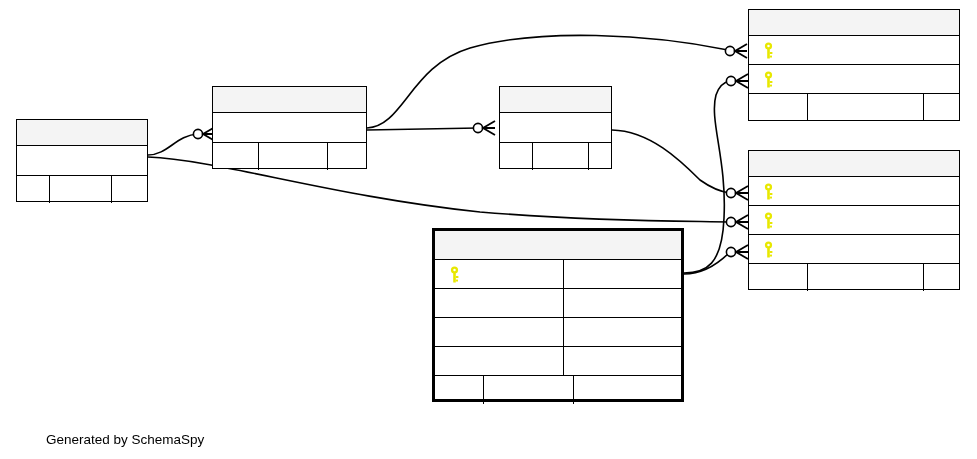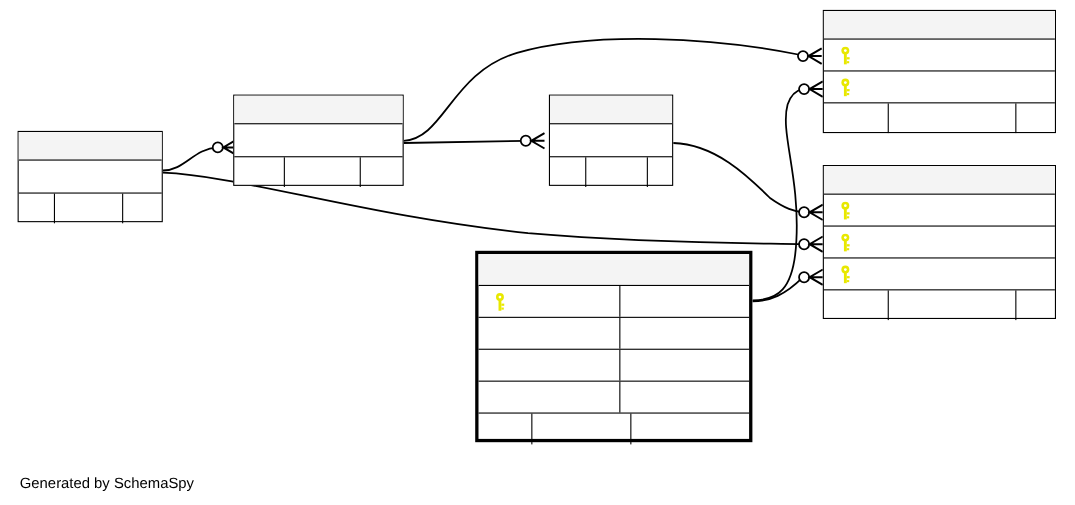--- a/index.html
+++ b/index.html
@@ -37,21 +37,21 @@
   .ellipsis-row span{font-size:13px;line-height:11px;color:#000;}
 
   .tfoot{display:flex;height:27px;box-sizing:border-box;}
   .fcell{display:flex;align-items:center;font-size:13px;color:#000;
          box-sizing:border-box;height:100%;white-space:nowrap;}
   .fcell.l{justify-content:flex-start;padding-left:5px;}
   .fcell.c{justify-content:center;}
   .fcell.r{justify-content:flex-end;padding-right:7px;}
   .fcell.sep{border-left:1px solid #000;}
 
-  .credit{position:absolute;font-size:13.5px;color:#000;white-space:nowrap;}
+  .credit{position:absolute;font-size:13.5px;color:#000;white-space:nowrap;margin-left:28px;}
 </style>
 </head>
 <body>
 
 <div id="canvas">
   <svg class="edges" viewBox="0 0 977 459" id="edge-layer">
       <g>
         <path d="M 148,155 C 168,155 176,135 198,134" fill="none" stroke="#000000" stroke-width="1.6"></path>
         <circle cx="198" cy="134" r="4.6" fill="#ffffff" stroke="#000000" stroke-width="1.6"></circle>
         <path d="M 215,127 L 203,134 L 215,141 M 203,134 L 215,134" fill="none" stroke="#000000" stroke-width="1.8"></path>

